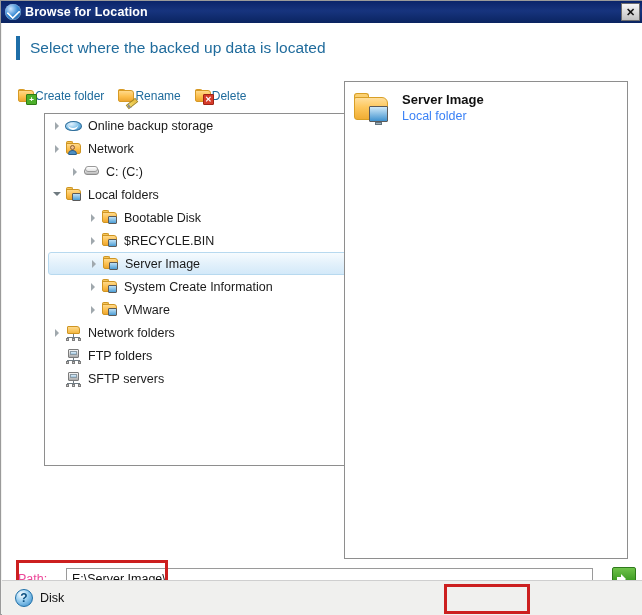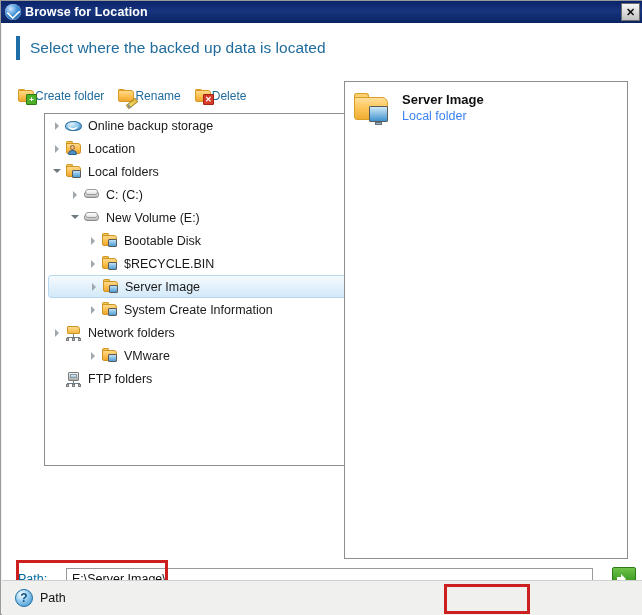--- a/index.html
+++ b/index.html
@@ -267,21 +267,21 @@
   .detail-icon .pcb{
     position:absolute;left:22px;top:30px;width:7px;height:3px;
     background:#9fb0bb;border:1px solid #63737d;box-sizing:border-box;
   }
   .detail-title{font-size:13px;font-weight:bold;color:#111;line-height:16px;}
   .detail-sub{font-size:12.5px;color:#3b82f6;line-height:17px;}
   
   .path-row{
     position:absolute;left:16px;top:545px;display:flex;align-items:center;
   }
-  .path-label{font-size:12.5px;color:#0369a1;width:48px;}
+  .path-label{font-size:12.5px;color:#ec4899;width:48px;}
   .path-input{
     width:527px;height:22px;border:1px solid #9a9a9a;background:#fff;
     font-size:12.5px;color:#111;padding:0 5px;box-sizing:border-box;
     font-family:"Liberation Sans",sans-serif;
     line-height:20px;
   }
   .go-btn{
     position:absolute;left:610px;top:544px;width:24px;height:24px;
     background:linear-gradient(to bottom,#6fc24a 0%,#3f9e24 55%,#2a7d17 100%);
     border:1px solid #2e7a1b;border-radius:2px;box-sizing:border-box;
@@ -374,51 +374,43 @@
       </div>
 
       <div class="tree-row" style="padding-left:6px">
         <span class="twisty collapsed"></span>
         <span class="tree-icon ic-person">
             <span class="ft"></span>
             <span class="fb"></span>
             <span class="head"></span>
             <span class="body"></span>
           </span>
-        <span class="tree-label">Location</span>
+        <span class="tree-label">Network</span>
+      </div>
+
+      <div class="tree-row" style="padding-left:24px">
+        <span class="twisty collapsed"></span>
+        <span class="tree-icon ic-drive">
+            <span class="d1"></span>
+            <span class="d2"></span>
+          </span>
+        <span class="tree-label">C: (C:)</span>
       </div>
 
       <div class="tree-row" style="padding-left:6px">
         <span class="twisty expanded"></span>
         <span class="tree-icon ic-folderpc">
             <span class="ft"></span>
             <span class="fb"></span>
             <span class="pc"></span>
           </span>
         <span class="tree-label">Local folders</span>
       </div>
 
-      <div class="tree-row" style="padding-left:24px">
-        <span class="twisty collapsed"></span>
-        <span class="tree-icon ic-drive">
-            <span class="d1"></span>
-            <span class="d2"></span>
-          </span>
-        <span class="tree-label">C: (C:)</span>
-      </div>
-
-
-      <div class="tree-row" style="padding-left:24px">
-        <span class="twisty expanded"></span>
-        <span class="tree-icon ic-drive">
-            <span class="d1"></span>
-            <span class="d2"></span>
-          </span>
-        <span class="tree-label">New Volume (E:)</span>
-      </div>
+
 
       <div class="tree-row" style="padding-left:42px">
         <span class="twisty collapsed"></span>
         <span class="tree-icon ic-folderpc">
             <span class="ft"></span>
             <span class="fb"></span>
             <span class="pc"></span>
           </span>
         <span class="tree-label">Bootable Disk</span>
       </div>
@@ -444,59 +436,72 @@
       </div>
 
       <div class="tree-row" style="padding-left:42px">
         <span class="twisty collapsed"></span>
         <span class="tree-icon ic-folderpc">
             <span class="ft"></span>
             <span class="fb"></span>
             <span class="pc"></span>
           </span>
         <span class="tree-label">System Create Information</span>
+      </div>
+
+      <div class="tree-row" style="padding-left:42px">
+        <span class="twisty collapsed"></span>
+        <span class="tree-icon ic-folderpc">
+            <span class="ft"></span>
+            <span class="fb"></span>
+            <span class="pc"></span>
+          </span>
+        <span class="tree-label">VMware</span>
       </div>
 
       <div class="tree-row" style="padding-left:6px">
         <span class="twisty collapsed"></span>
         <span class="tree-icon ic-net">
             <span class="fb"></span>
             <span class="stand"></span>
             <span class="bar"></span>
             <span class="n1"></span>
             <span class="n2"></span>
             <span class="n3"></span>
           </span>
         <span class="tree-label">Network folders</span>
-      </div>
-
-      <div class="tree-row" style="padding-left:42px">
-        <span class="twisty collapsed"></span>
-        <span class="tree-icon ic-folderpc">
-            <span class="ft"></span>
-            <span class="fb"></span>
-            <span class="pc"></span>
-          </span>
-        <span class="tree-label">VMware</span>
       </div>
 
       <div class="tree-row" style="padding-left:6px">
         <span class="twisty empty"></span>
         <span class="tree-icon ic-server">
             <span class="sv"></span>
             <span class="scr"></span>
             <span class="stand"></span>
             <span class="bar"></span>
             <span class="n1"></span>
             <span class="n2"></span>
             <span class="n3"></span>
           </span>
         <span class="tree-label">FTP folders</span>
       </div>
 
+      <div class="tree-row" style="padding-left:6px">
+        <span class="twisty empty"></span>
+        <span class="tree-icon ic-server">
+            <span class="sv"></span>
+            <span class="scr"></span>
+            <span class="stand"></span>
+            <span class="bar"></span>
+            <span class="n1"></span>
+            <span class="n2"></span>
+            <span class="n3"></span>
+          </span>
+        <span class="tree-label">SFTP servers</span>
+      </div>
 
     </div>
 
     <div class="detail-panel">
       <div class="detail-item">
         <span class="detail-icon">
           <span class="ft"></span>
             <span class="fb"></span>
             <span class="pc"></span>
             <span class="pcb"></span>
@@ -517,20 +522,20 @@
       <span class="go-arrow"></span>
     </div>
 
     <div class="anno" style="left:14px;top:537px;width:152px;height:38px;"></div>
 
   </div>
 
   <div class="footer">
     <div class="help">
       <span class="help-ico">?</span>
-      <span class="help-label">Path</span>
+      <span class="help-label">Disk</span>
     </div>
 
   </div>
 
   <div class="anno" style="left:443px;top:583px;width:86px;height:30px;"></div>
 
 </div>
 
 </body></html>

